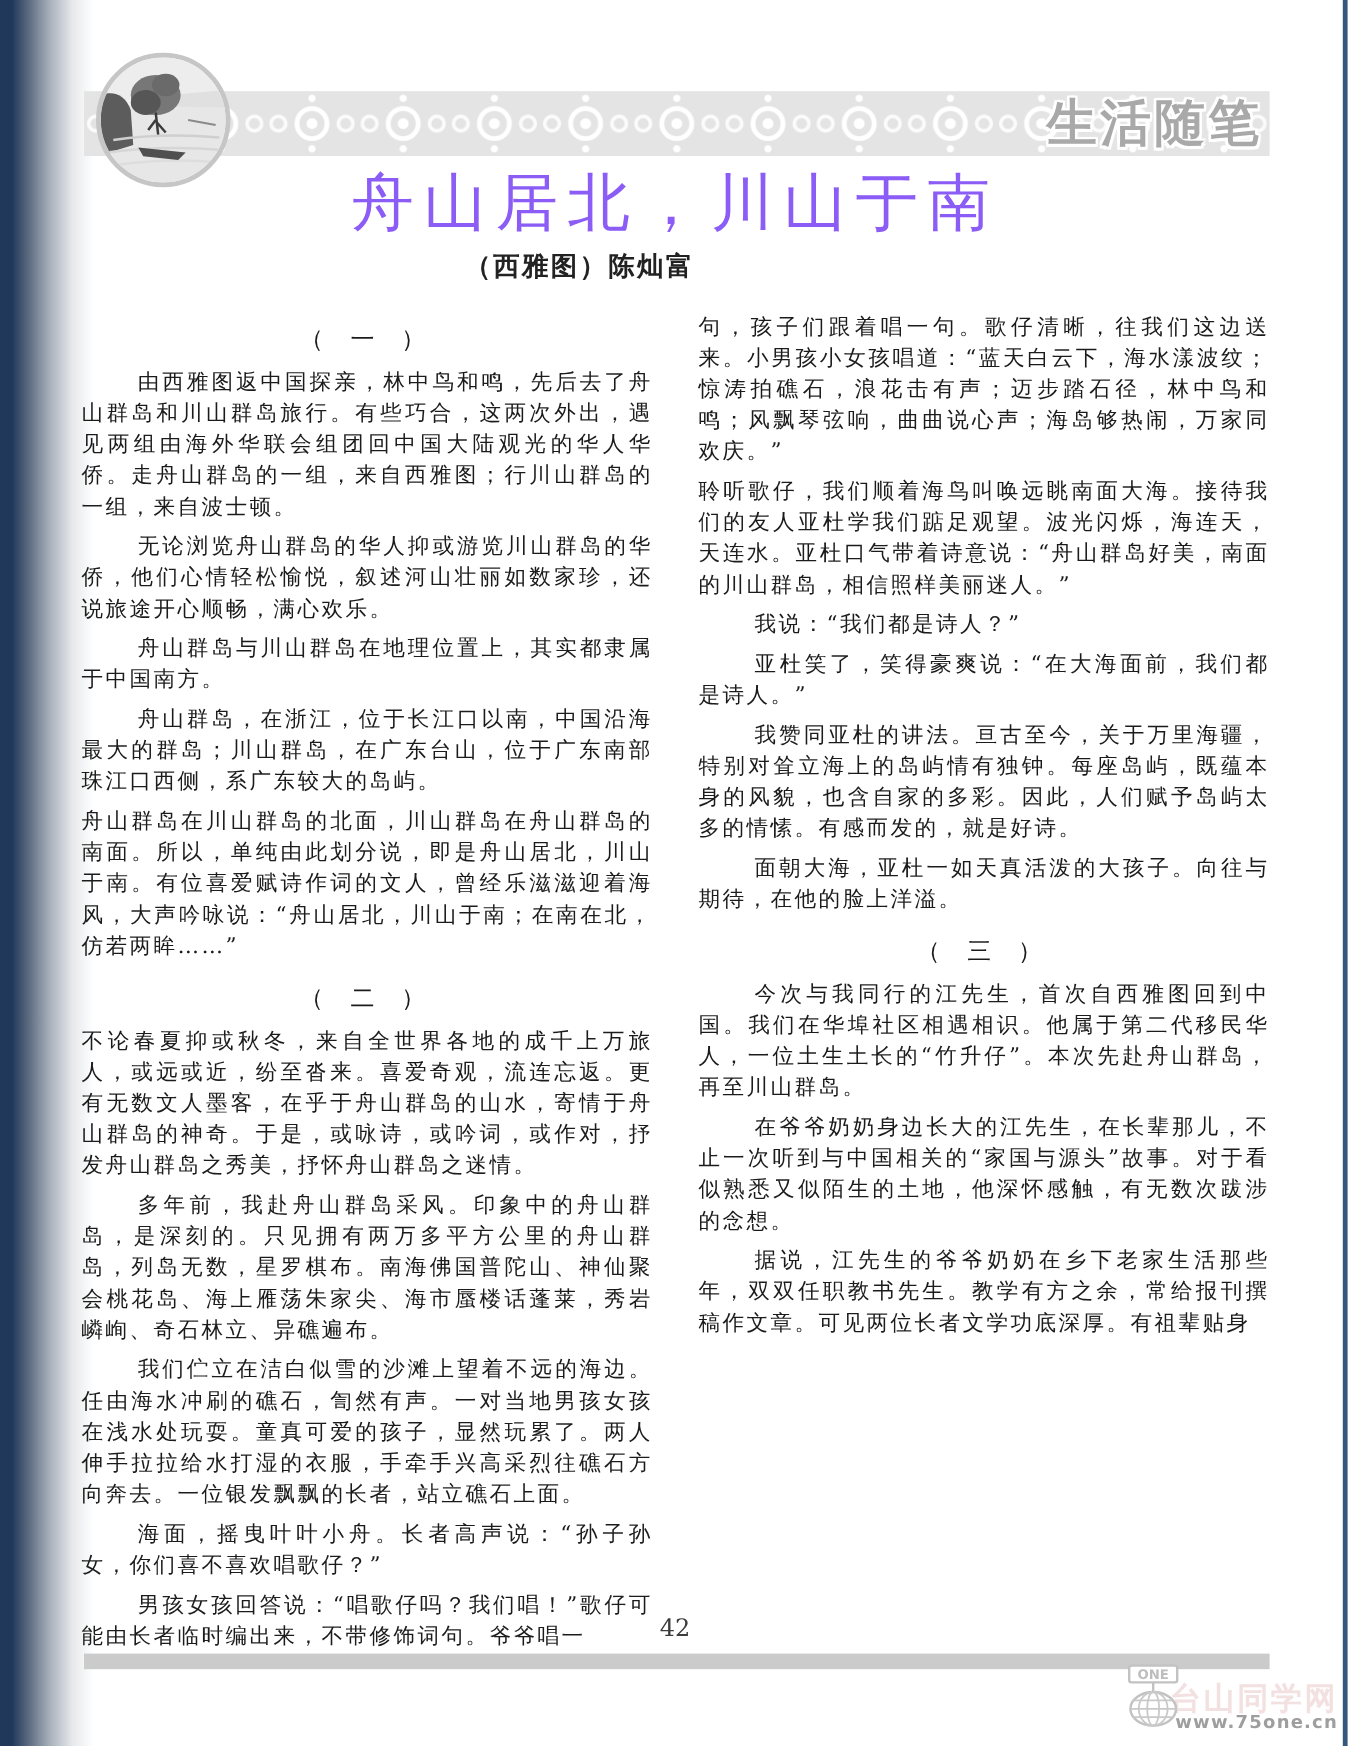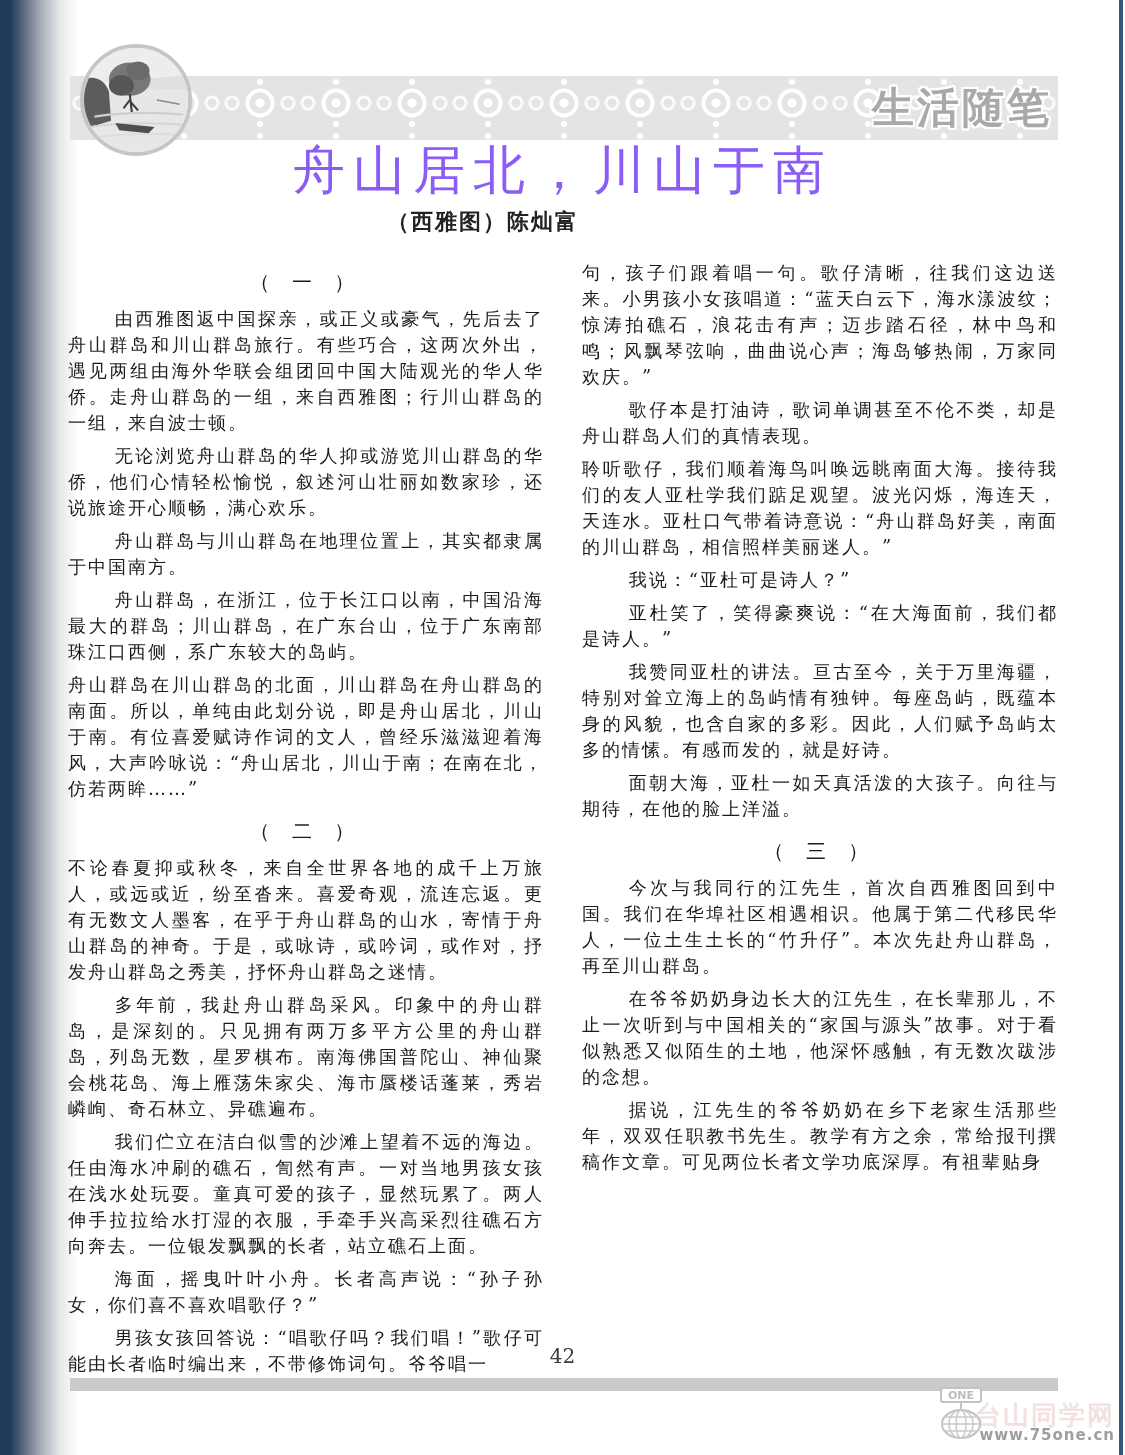--- a/index.html
+++ b/index.html
@@ -16,21 +16,21 @@
     position:absolute; left:0; top:0; bottom:0; width:78px;
     background:linear-gradient(90deg,#20395b 0px,#20395b 10px,#5d6b80 24px,#aab2bd 42px,#e6e8ea 60px,#ffffff 78px);
     z-index:1;
   }
   .edge-right {
     position:absolute; right:2px; top:0; bottom:0; width:4px;
     background:#33587e; z-index:3;
   }
   
   .header-band {
-    position:absolute; left:70px; top:76px; width:988px; height:64px;
+    position:absolute; left:70px; top:76px; width:988px; height:54px;
     background-color:#e4e4e4;
     background-image:
       radial-gradient(circle at 38px 27px, #ffffff 0 4px, rgba(255,255,255,0) 5px),
       radial-gradient(circle at 38px 27px, rgba(255,255,255,0) 0 10px, #ffffff 11px 14px, rgba(255,255,255,0) 15px),
       radial-gradient(circle at 10px 27px, rgba(255,255,255,0) 0 4px, rgba(255,255,255,.85) 5px 7px, rgba(255,255,255,0) 8px),
       radial-gradient(circle at 66px 27px, rgba(255,255,255,0) 0 4px, rgba(255,255,255,.85) 5px 7px, rgba(255,255,255,0) 8px),
       radial-gradient(circle at 38px 6px, #ffffff 0 2.5px, rgba(255,255,255,0) 3.5px),
       radial-gradient(circle at 38px 48px, #ffffff 0 2.5px, rgba(255,255,255,0) 3.5px);
     background-size:76px 54px; background-repeat:repeat;
     z-index:2;
@@ -129,37 +129,36 @@
     <path d="M70,50 L92,54" stroke="#8a8a8a" stroke-width="1.5"></path>
   </svg>
 </div>
 
 <div class="content">
   <div class="article-title">舟山居北，川山于南</div>
   <div class="article-byline">（西雅图）陈灿富</div>
   <div class="columns">
     <div class="col">
         <div class="sec-head">（ 一 ）</div>
-        <div class="para ind">由西雅图返中国探亲，或正义或豪气，先后去了舟山群岛和川山群岛旅行。有些巧合，这两次外出，遇见两组由海外华联会组团回中国大陆观光的华人华侨。走舟山群岛的一组，来自西雅图；行川山群岛的一组，来自波士顿。</div>
+        <div class="para ind">由西雅图返中国探亲，林中鸟和鸣，先后去了舟山群岛和川山群岛旅行。有些巧合，这两次外出，遇见两组由海外华联会组团回中国大陆观光的华人华侨。走舟山群岛的一组，来自西雅图；行川山群岛的一组，来自波士顿。</div>
         <div class="para ind">无论浏览舟山群岛的华人抑或游览川山群岛的华侨，他们心情轻松愉悦，叙述河山壮丽如数家珍，还说旅途开心顺畅，满心欢乐。</div>
         <div class="para ind">舟山群岛与川山群岛在地理位置上，其实都隶属于中国南方。</div>
         <div class="para ind">舟山群岛，在浙江，位于长江口以南，中国沿海最大的群岛；川山群岛，在广东台山，位于广东南部珠江口西侧，系广东较大的岛屿。</div>
         <div class="para noind">舟山群岛在川山群岛的北面，川山群岛在舟山群岛的南面。所以，单纯由此划分说，即是舟山居北，川山于南。有位喜爱赋诗作词的文人，曾经乐滋滋迎着海风，大声吟咏说：“舟山居北，川山于南；在南在北，仿若两眸……”</div>
         <div class="sec-head">（ 二 ）</div>
         <div class="para noind">不论春夏抑或秋冬，来自全世界各地的成千上万旅人，或远或近，纷至沓来。喜爱奇观，流连忘返。更有无数文人墨客，在乎于舟山群岛的山水，寄情于舟山群岛的神奇。于是，或咏诗，或吟词，或作对，抒发舟山群岛之秀美，抒怀舟山群岛之迷情。</div>
         <div class="para ind">多年前，我赴舟山群岛采风。印象中的舟山群岛，是深刻的。只见拥有两万多平方公里的舟山群岛，列岛无数，星罗棋布。南海佛国普陀山、神仙聚会桃花岛、海上雁荡朱家尖、海市蜃楼话蓬莱，秀岩嶙峋、奇石林立、异礁遍布。</div>
         <div class="para ind">我们伫立在洁白似雪的沙滩上望着不远的海边。任由海水冲刷的礁石，訇然有声。一对当地男孩女孩在浅水处玩耍。童真可爱的孩子，显然玩累了。两人伸手拉拉给水打湿的衣服，手牵手兴高采烈往礁石方向奔去。一位银发飘飘的长者，站立礁石上面。</div>
         <div class="para ind">海面，摇曳叶叶小舟。长者高声说：“孙子孙女，你们喜不喜欢唱歌仔？”</div>
         <div class="para ind">男孩女孩回答说：“唱歌仔吗？我们唱！”歌仔可能由长者临时编出来，不带修饰词句。爷爷唱一</div>
       </div>
     <div class="col">
         <div class="para noind">句，孩子们跟着唱一句。歌仔清晰，往我们这边送来。小男孩小女孩唱道：“蓝天白云下，海水漾波纹；惊涛拍礁石，浪花击有声；迈步踏石径，林中鸟和鸣；风飘琴弦响，曲曲说心声；海岛够热闹，万家同欢庆。”</div>
-        <div class="para ind">歌仔本是打油诗，歌词单调甚至不伦不类，却是舟山群岛人们的真情表现。</div>
         <div class="para noind">聆听歌仔，我们顺着海鸟叫唤远眺南面大海。接待我们的友人亚杜学我们踮足观望。波光闪烁，海连天，天连水。亚杜口气带着诗意说：“舟山群岛好美，南面的川山群岛，相信照样美丽迷人。”</div>
-        <div class="para ind">我说：“亚杜可是诗人？”</div>
+        <div class="para ind">我说：“我们都是诗人？”</div>
         <div class="para ind">亚杜笑了，笑得豪爽说：“在大海面前，我们都是诗人。”</div>
         <div class="para ind">我赞同亚杜的讲法。亘古至今，关于万里海疆，特别对耸立海上的岛屿情有独钟。每座岛屿，既蕴本身的风貌，也含自家的多彩。因此，人们赋予岛屿太多的情愫。有感而发的，就是好诗。</div>
         <div class="para ind">面朝大海，亚杜一如天真活泼的大孩子。向往与期待，在他的脸上洋溢。</div>
         <div class="sec-head">（ 三 ）</div>
         <div class="para ind">今次与我同行的江先生，首次自西雅图回到中国。我们在华埠社区相遇相识。他属于第二代移民华人，一位土生土长的“竹升仔”。本次先赴舟山群岛，再至川山群岛。</div>
         <div class="para ind">在爷爷奶奶身边长大的江先生，在长辈那儿，不止一次听到与中国相关的“家国与源头”故事。对于看似熟悉又似陌生的土地，他深怀感触，有无数次跋涉的念想。</div>
         <div class="para ind">据说，江先生的爷爷奶奶在乡下老家生活那些年，双双任职教书先生。教学有方之余，常给报刊撰稿作文章。可见两位长者文学功底深厚。有祖辈贴身</div>
       </div>
   </div>
 </div>

